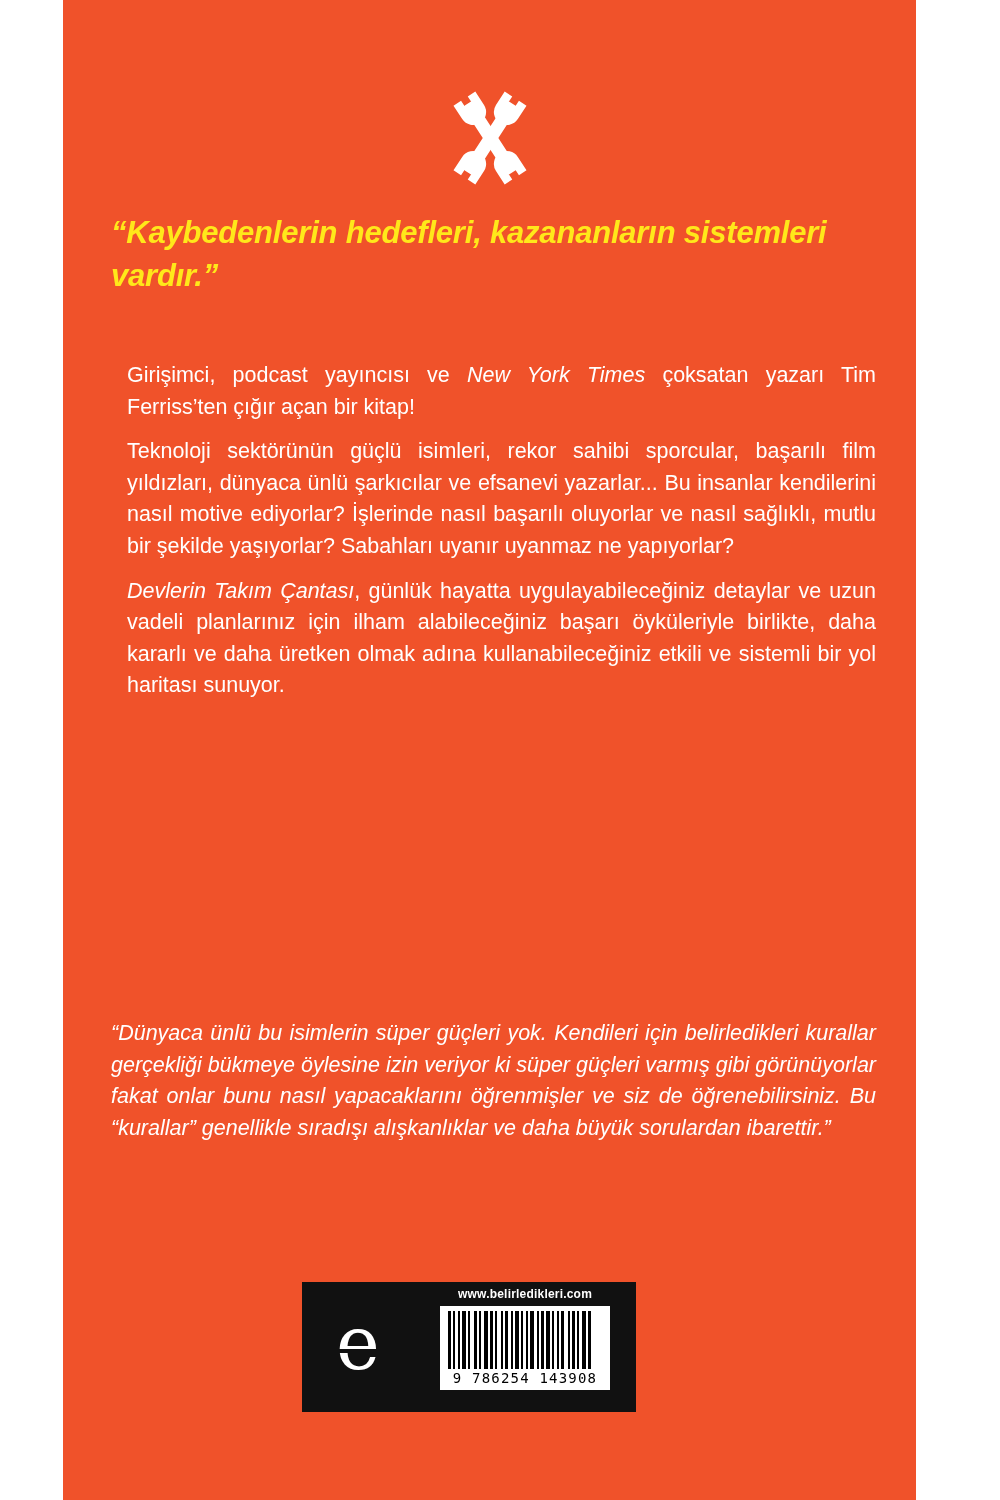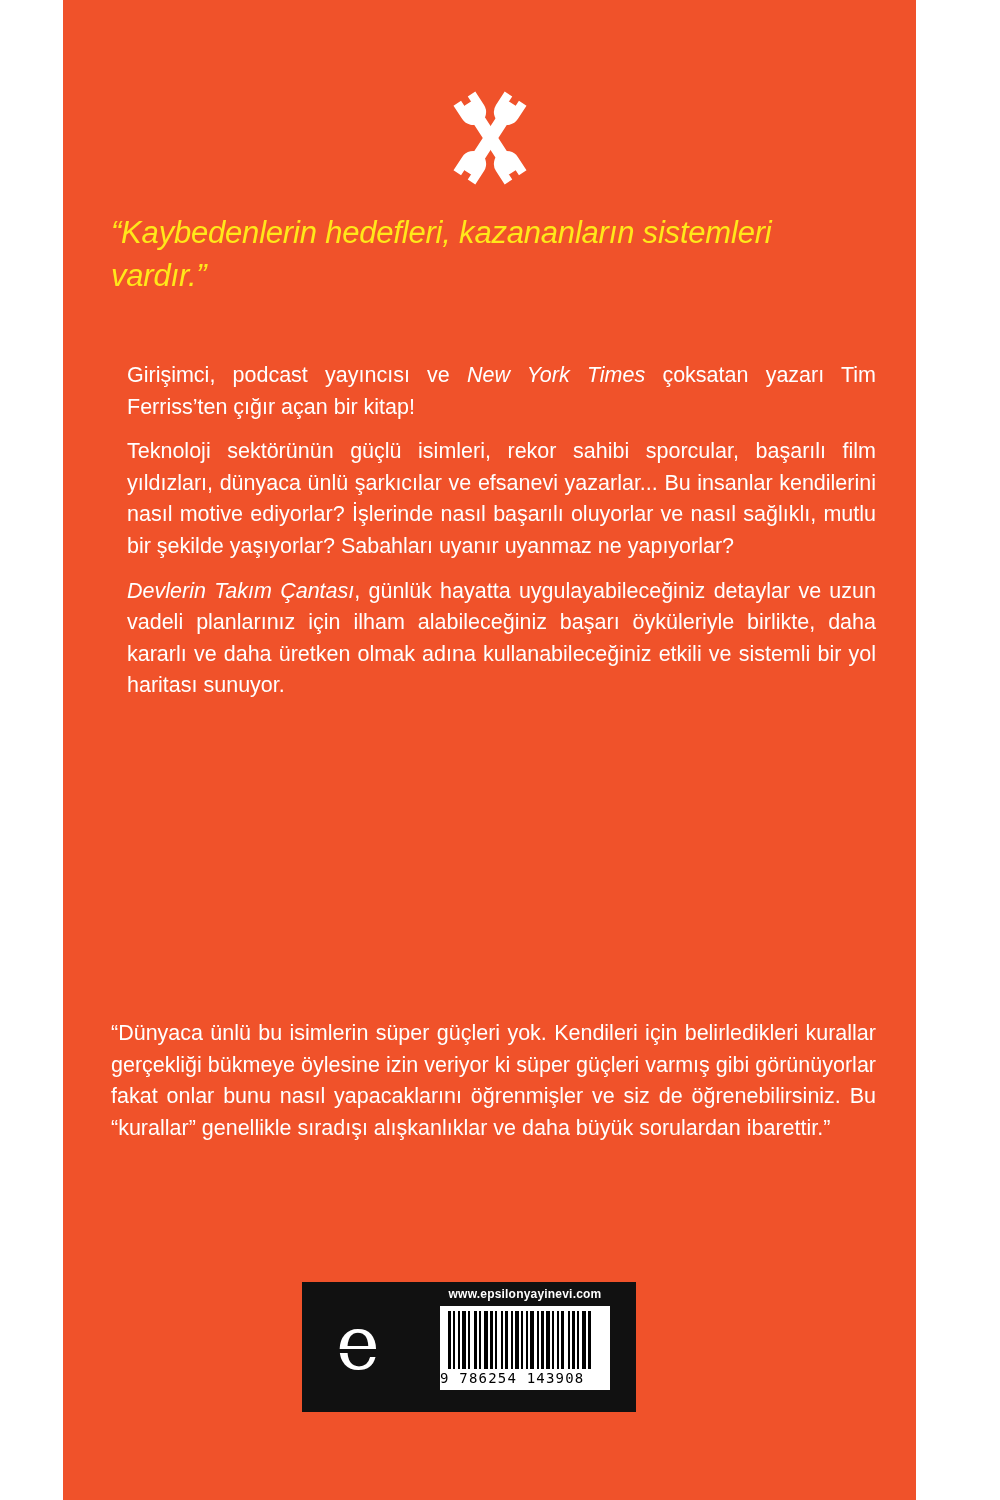--- a/index.html
+++ b/index.html
@@ -41,21 +41,21 @@
   }
   .wrench-wrap svg { display: block; }
 
   .quote-top {
     position: absolute;
     left: 48px;
     top: 212px;
     width: 760px;
     color: #ffe81a;
     font-style: italic;
-    font-weight: normal;
+    font-weight: bold;
     font-size: 31px;
     line-height: 1.38;
     letter-spacing: -0.2px;
   }
 
   .body-block {
     position: absolute;
     left: 48px;
     top: 360px;
     width: 765px;
@@ -71,20 +71,21 @@
   .it { font-style: italic; }
 
   .quote-bottom {
     position: absolute;
     left: 48px;
     top: 1018px;
     width: 765px;
     color: #ffffff;
     font-size: 21.5px;
     line-height: 1.47;
+    font-style: italic;
     text-align: justify;
   }
 
   
   .logo-box {
     position: absolute;
     left: 239px;
     top: 1282px;
     width: 112px;
     height: 130px;
@@ -149,20 +150,21 @@
   .bars i {
     display: block;
     background: #000000;
     height: 100%;
   }
   .barcode-digits {
     position: absolute;
     left: 0;
     top: 64px;
     width: 170px;
+    text-align: center;
     color: #000000;
     font-family: "DejaVu Sans Mono", monospace;
     font-size: 14px;
     letter-spacing: 1.2px;
   }
   .kdv {
     position: absolute;
     left: 586px;
     top: 1328px;
     width: 160px;
@@ -209,21 +211,21 @@
       </p>
     </div>
 
     <div class="quote-bottom">“Dünyaca ünlü bu isimlerin süper güçleri yok. Kendileri için belirledikleri kurallar gerçekliği bükmeye öylesine izin veriyor ki süper güçleri varmış gibi görünüyorlar fakat onlar bunu nasıl yapacaklarını öğrenmişler ve siz de öğrenebilirsiniz. Bu “kurallar” genellikle sıradışı alışkanlıklar ve daha büyük sorulardan ibarettir.”</div>
 
     <div class="logo-box">
       <span class="logo-e">e</span>
     </div>
 
     <div class="barcode-box">
-      <div class="barcode-url">www.epsilonyayinevi.com</div>
+      <div class="barcode-url">www.belirledikleri.com</div>
       <div class="barcode-white">
         <div class="bars">
           <i style="width:3px"></i>
             <i style="width:2px;background:#fff"></i>
             <i style="width:2px"></i>
             <i style="width:3px;background:#fff"></i>
           <i style="width:2px"></i>
             <i style="width:2px;background:#fff"></i>
             <i style="width:4px"></i>
             <i style="width:2px;background:#fff"></i>

